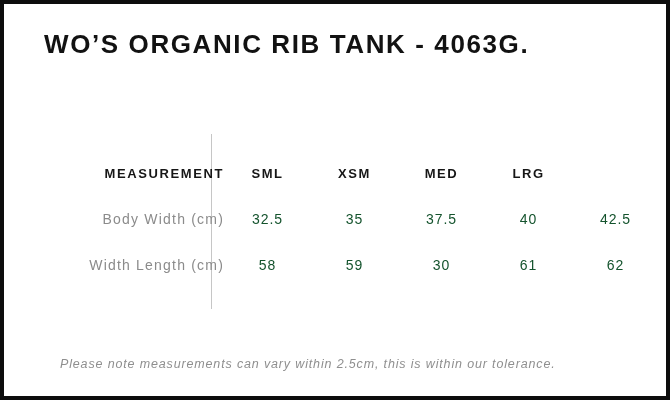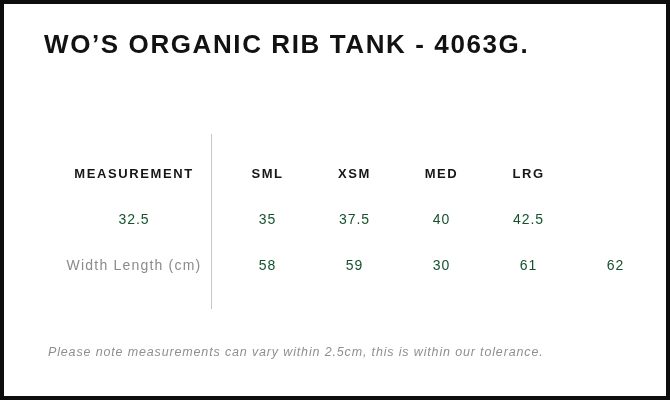--- a/index.html
+++ b/index.html
@@ -52,21 +52,21 @@
   .cell {
     white-space: nowrap;
   }
   .head-cell {
     font-size: 13px;
     font-weight: 700;
     letter-spacing: 1.6px;
     color: #161616;
   }
   .label-col {
-    text-align: center;
+    text-align: right;
   }
   .size-col {
     text-align: center;
   }
   .row-label {
     font-size: 14px;
     font-weight: 400;
     letter-spacing: 1.2px;
     color: #8b8b8b;
   }
@@ -74,21 +74,21 @@
     font-size: 14px;
     font-weight: 400;
     letter-spacing: 0.9px;
     color: #14532d;
     text-align: center;
   }
   .note {
     position: absolute;
     left: 40px;
     top: 336px;
-    margin: 4px;
+    margin: 16px;
     font-size: 12.5px;
     line-height: 16px;
     font-style: italic;
     letter-spacing: 0.85px;
     color: #8f8f8f;
     white-space: nowrap;
   }
 </style>
 </head>
 <body>
@@ -103,20 +103,21 @@
 
     <div class="t-row">
       <div class="cell head-cell label-col">MEASUREMENT</div>
       <div class="cell head-cell size-col">SML</div>
       <div class="cell head-cell size-col">XSM</div>
       <div class="cell head-cell size-col">MED</div>
       <div class="cell head-cell size-col">LRG</div>
     </div>
 
     <div class="t-row">
+      <div class="cell row-label label-col">Body Width (cm)</div>
       <div class="cell value-cell">32.5</div>
       <div class="cell value-cell">35</div>
       <div class="cell value-cell">37.5</div>
       <div class="cell value-cell">40</div>
       <div class="cell value-cell">42.5</div>
     </div>
 
     <div class="t-row">
       <div class="cell row-label label-col">Width Length (cm)</div>
       <div class="cell value-cell">58</div>

